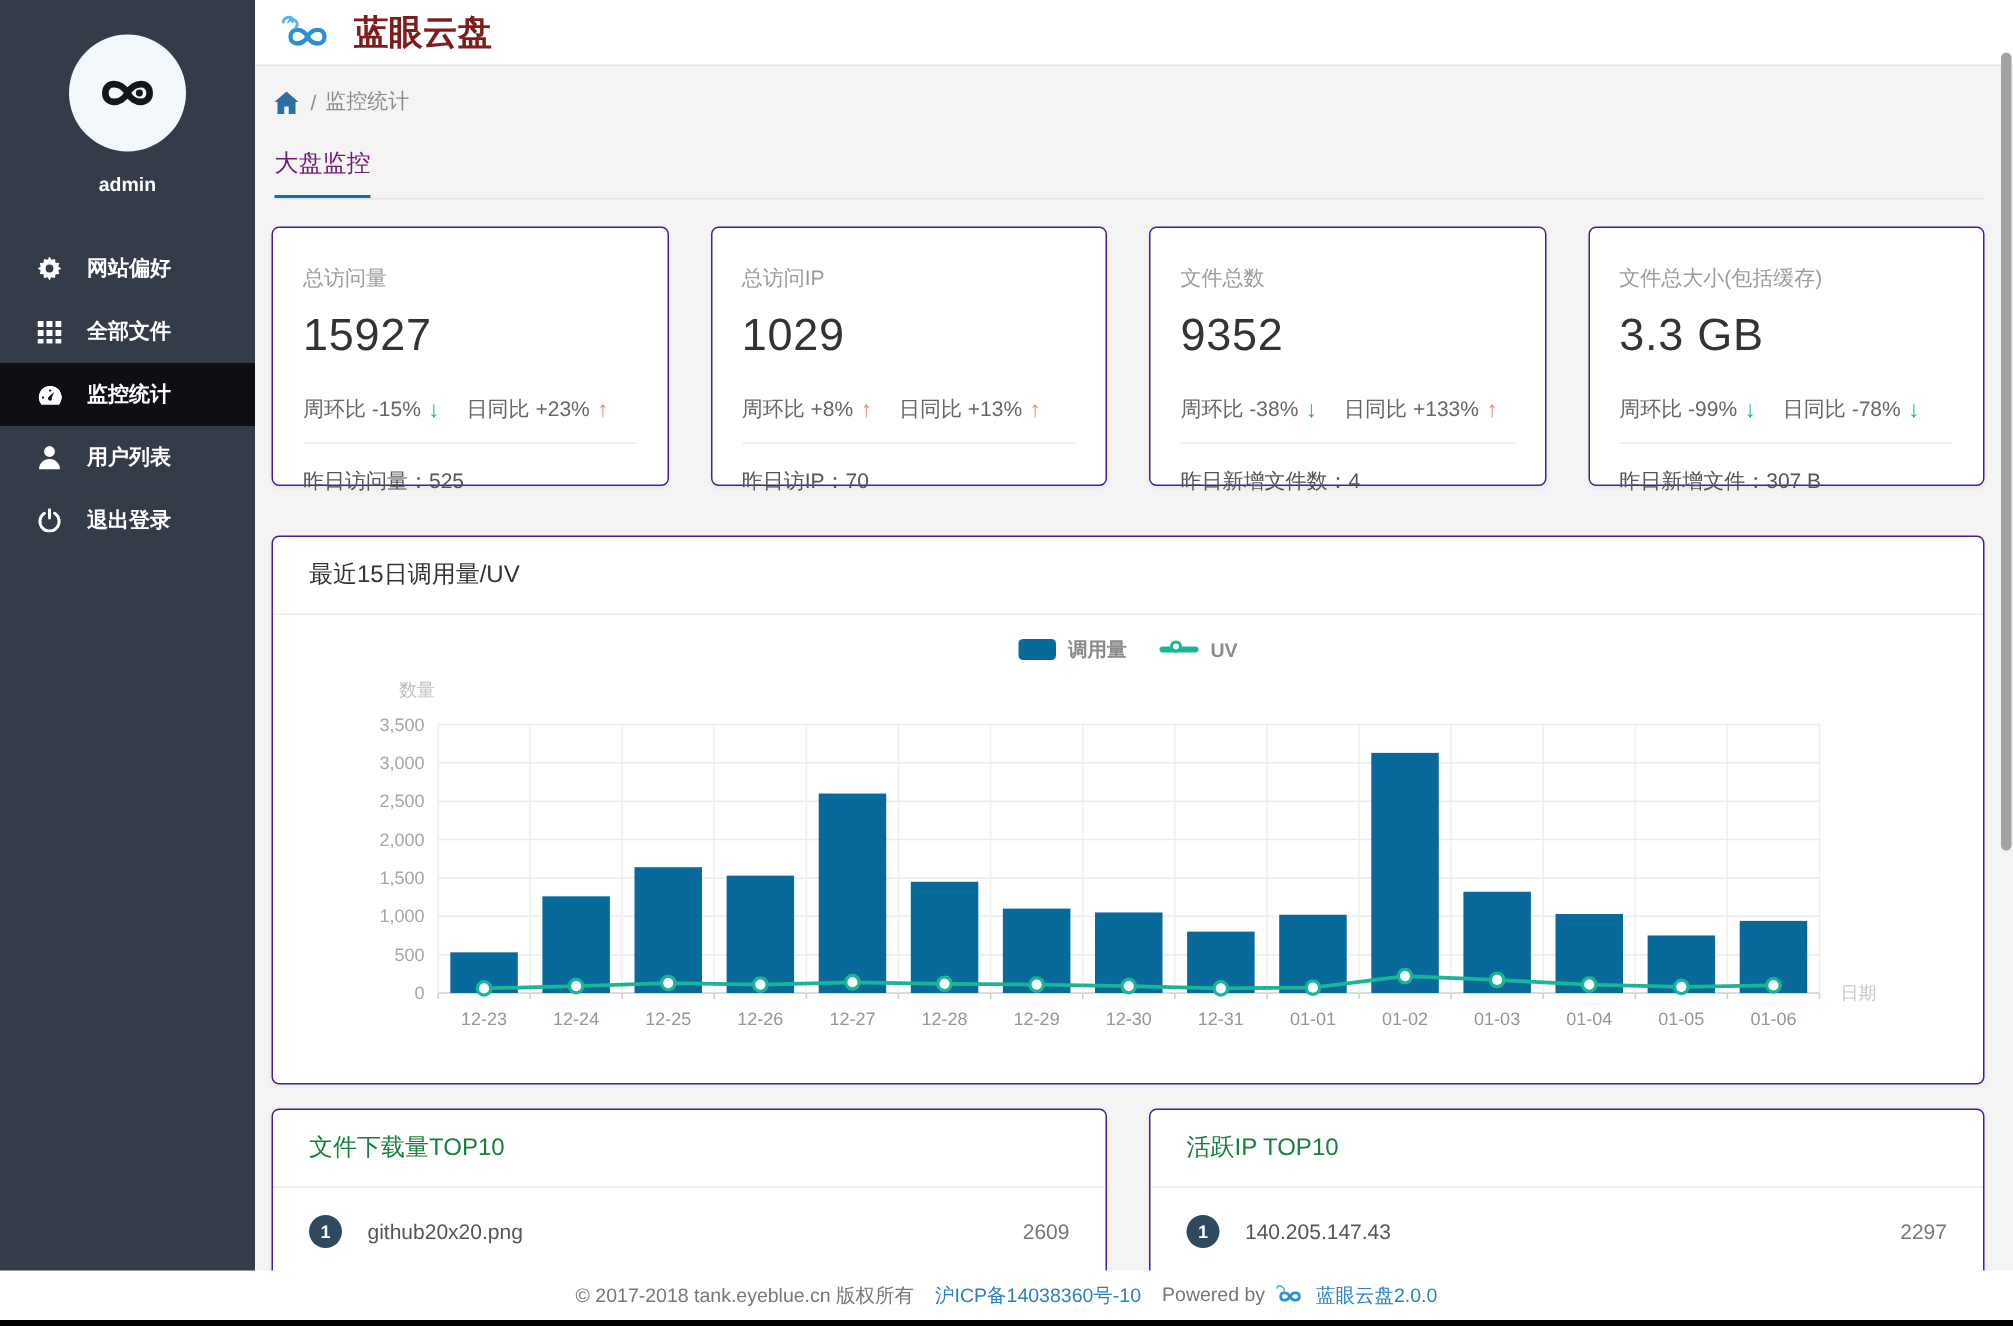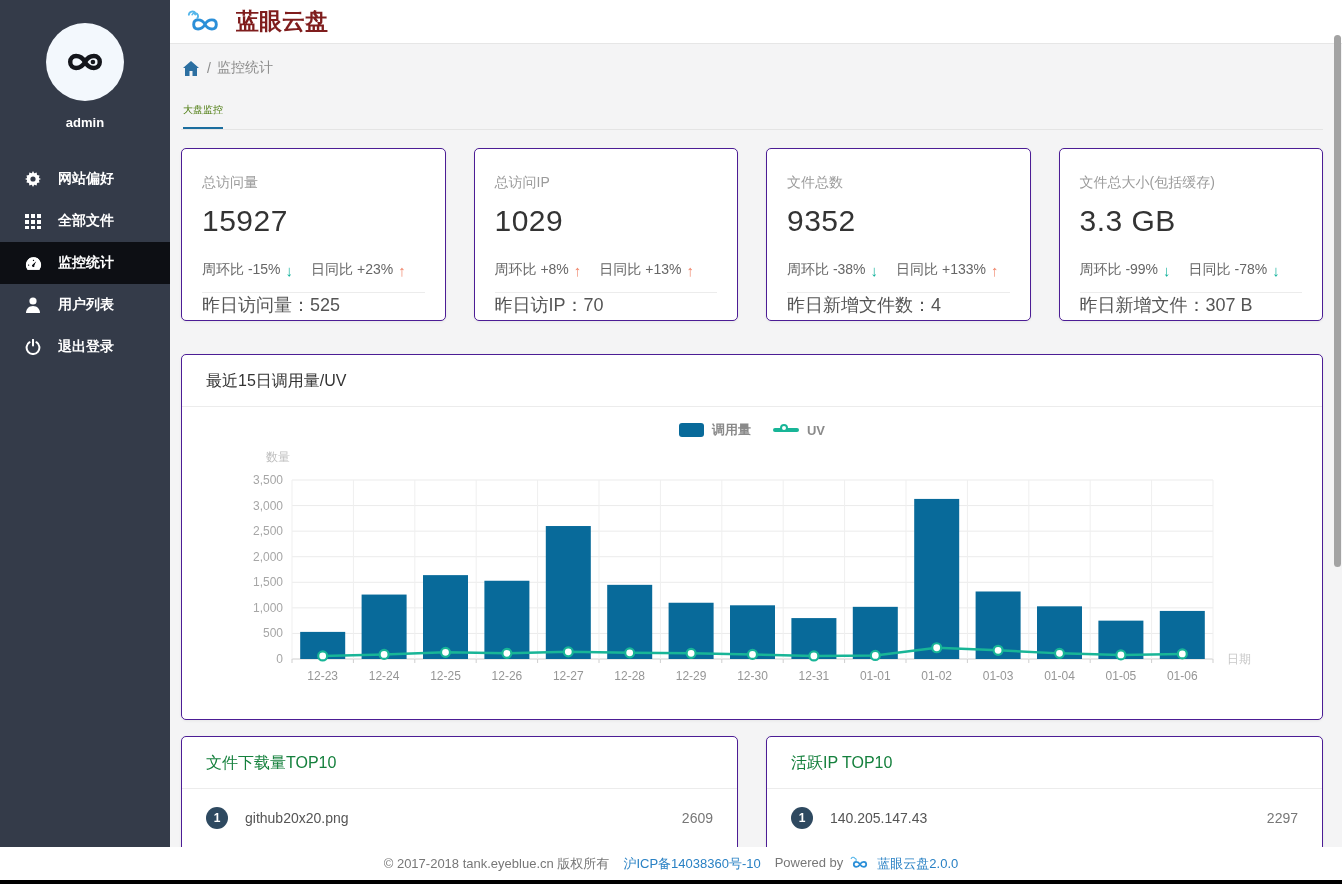--- a/index.html
+++ b/index.html
@@ -18,36 +18,36 @@
 
   
   .header { position:absolute; left:170px; top:0; right:0; height:44px; background:#fff; border-bottom:1px solid #e6e6e6; display:flex; align-items:center; padding-left:14px; z-index:4; }
   .header-title { font-size:23px; font-weight:bold; color:#7f1d1d; margin-left:10px; }
 
   
   .main { position:absolute; left:170px; top:44px; right:0; bottom:0; padding:0 19px 0 11px; }
   .breadcrumb { display:flex; align-items:center; margin-top:15px; padding-left:2px; color:#8c8c8c; font-size:14px; }
   .breadcrumb .sep { margin:0 6px 0 8px; }
   .tabs-row { margin-top:22px; border-bottom:1px solid #e4e4e4; padding-left:2px; }
-  .tab { display:inline-block; color:#4d7c0f; font-size:10px; padding-bottom:10px; border-bottom:2.5px solid #1b6d9e; cursor:pointer; }
+  .tab { display:inline-block; color:#701a75; font-size:16px; padding-bottom:10px; border-bottom:2.5px solid #1b6d9e; cursor:pointer; }
 
   .card { background:#fff; border:1px solid #4c1d95; border-radius:5px; box-shadow:0 1px 3px rgba(0,0,0,0.06); }
 
   
   .stat-row { display:flex; gap:28px; margin-top:18px; }
   .stat-card { flex:1; height:173px; padding:18px 20px 0 20px; }
   .stat-label { font-size:14px; color:#9b9b9b; margin-top:7px; }
   .stat-value { font-size:30px; color:#333; margin-top:12px; letter-spacing:0.5px; }
   .stat-trends { display:flex; align-items:center; gap:18px; font-size:14px; color:#666; margin-top:23px; }
   .trend { display:flex; align-items:center; gap:5px; }
   .arrow { font-weight:bold; font-size:15px; }
   .arrow.up { color:#f0876d; }
   .arrow.down { color:#13b29c; }
   .stat-divider { border-top:1px solid #ececec; margin-top:13px; }
-  .stat-footer { font-size:18px; color:#555; margin-top:0; }
+  .stat-footer { font-size:14px; color:#555; margin-top:16px; }
 
   
   .chart-card { margin-top:33px; }
   .chart-title { height:52px; line-height:52px; padding-left:24px; font-size:16px; color:#333; border-bottom:1px solid #ececec; }
   .chart-body { position:relative; height:312px; }
   .legend { position:absolute; top:14px; left:0; right:0; display:flex; justify-content:center; align-items:center; gap:22px; font-size:13px; color:#8a8a8a; z-index:2; }
   .legend-item { display:flex; align-items:center; gap:8px; cursor:pointer;font-weight:bold; }
   .legend-bar { width:25px; height:14px; border-radius:3px; background:#086a9a; }
   .legend-line { position:relative; width:26px; height:4px; background:#18b597; border-radius:2px; }
   .legend-line .dot { position:absolute; left:7px; top:-4px; width:8px; height:8px; border-radius:50%; background:#fff; border:2px solid #18b597; }

